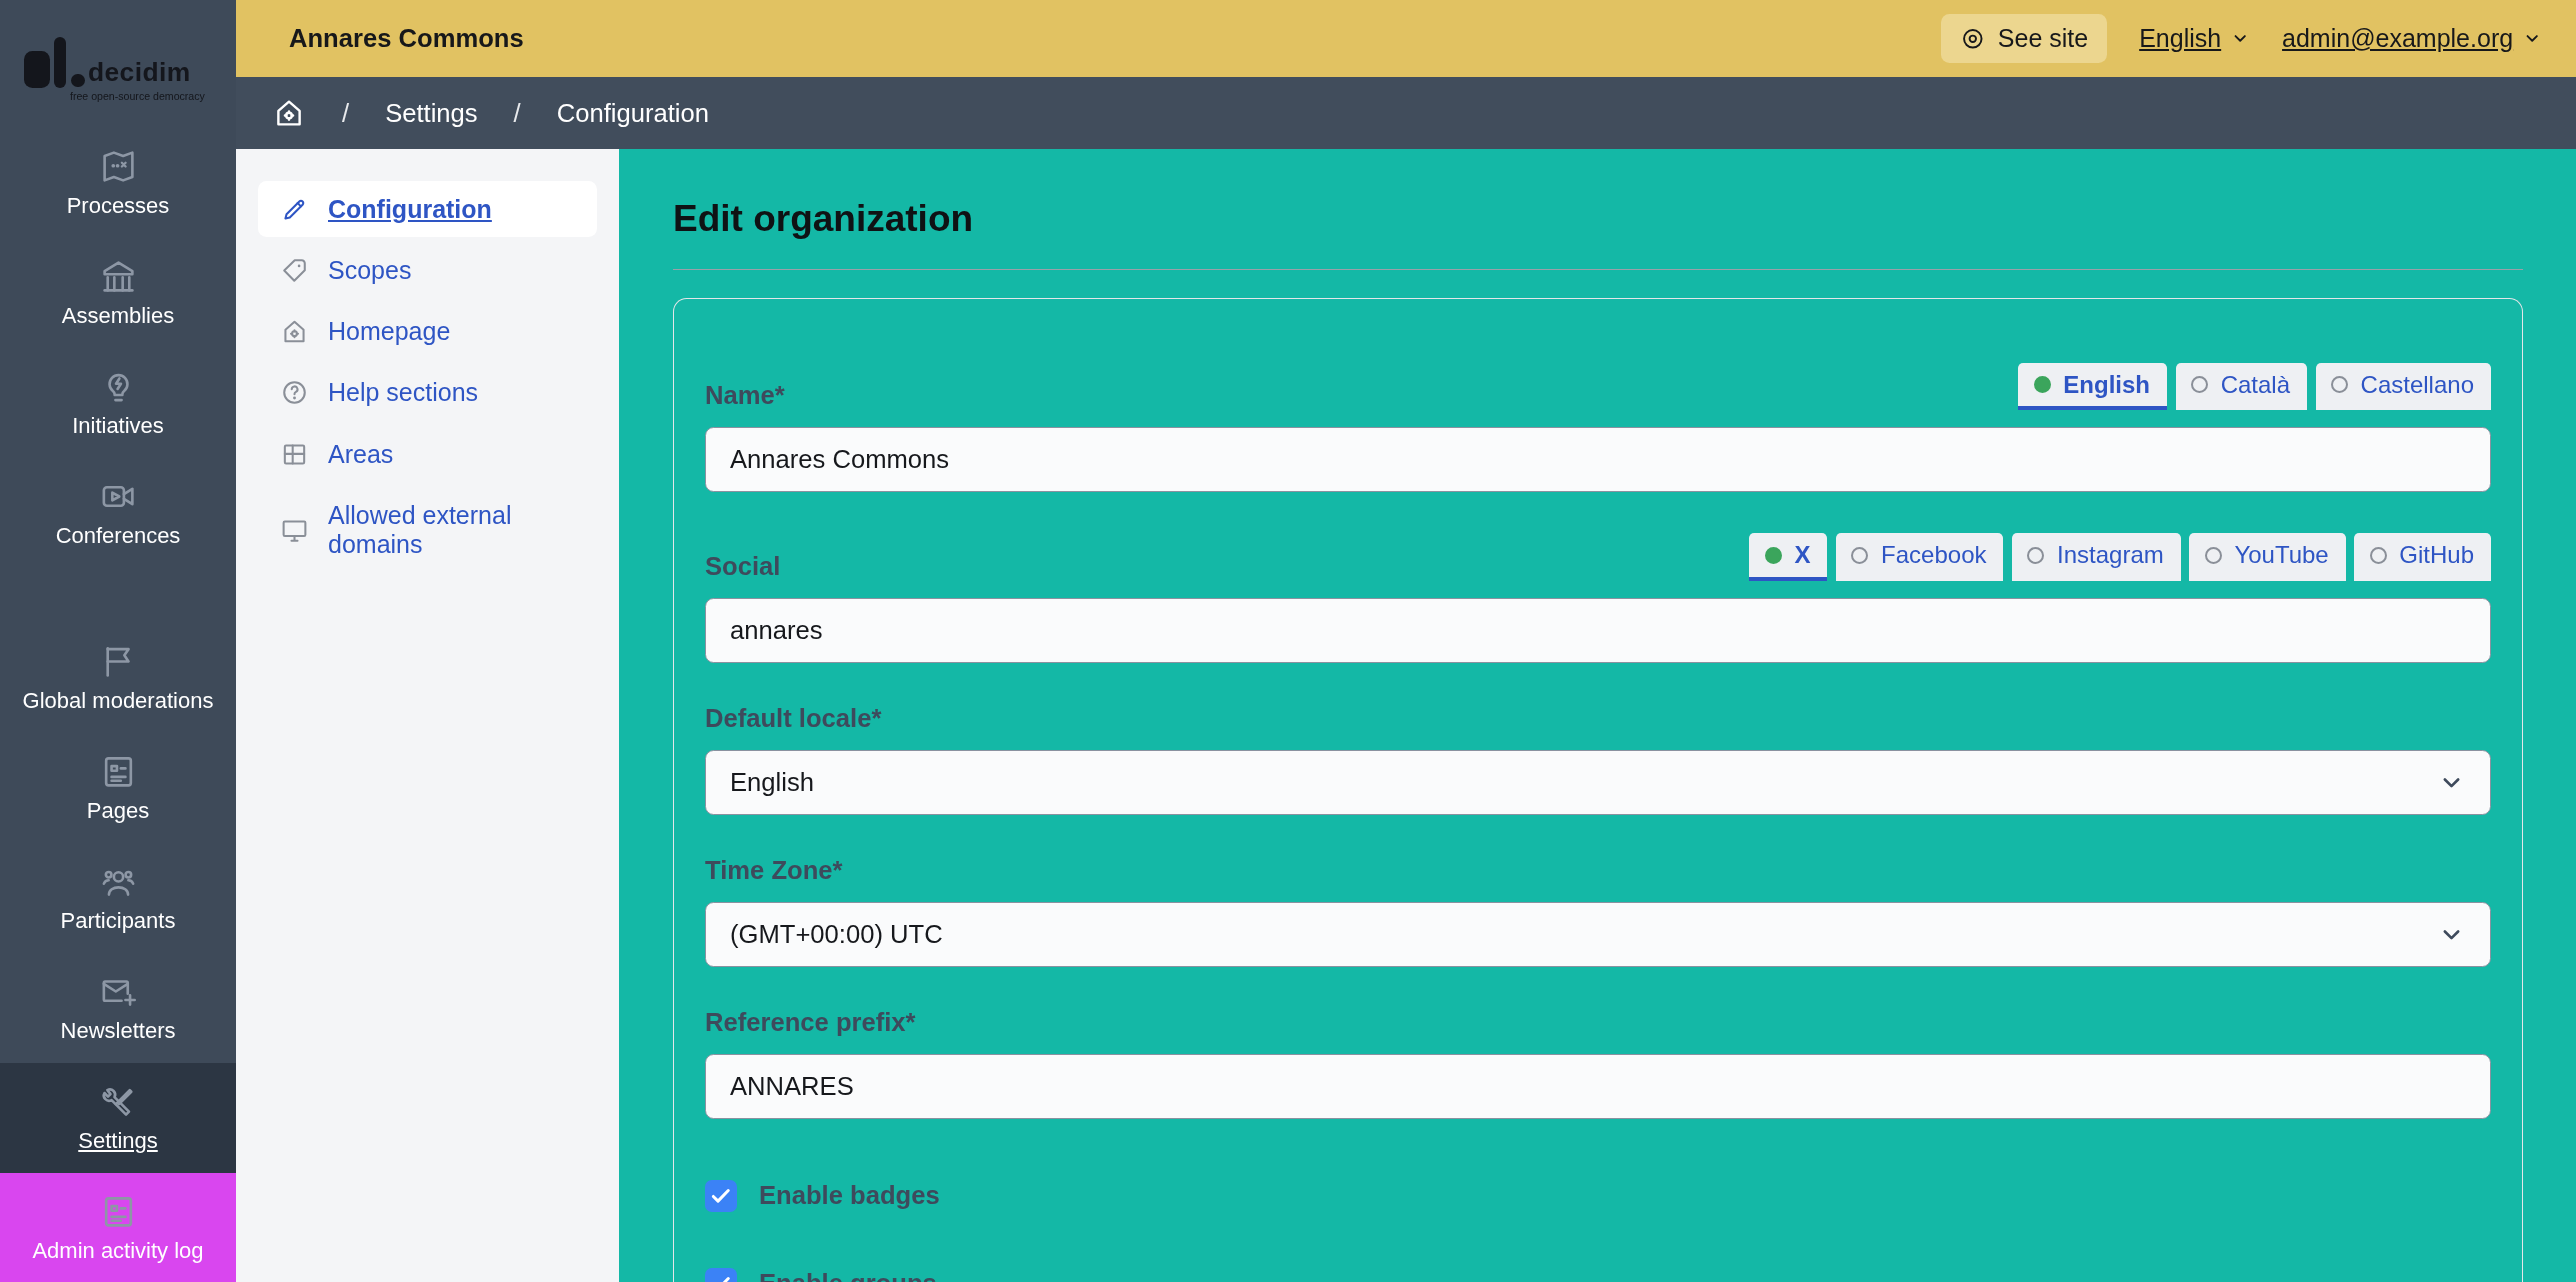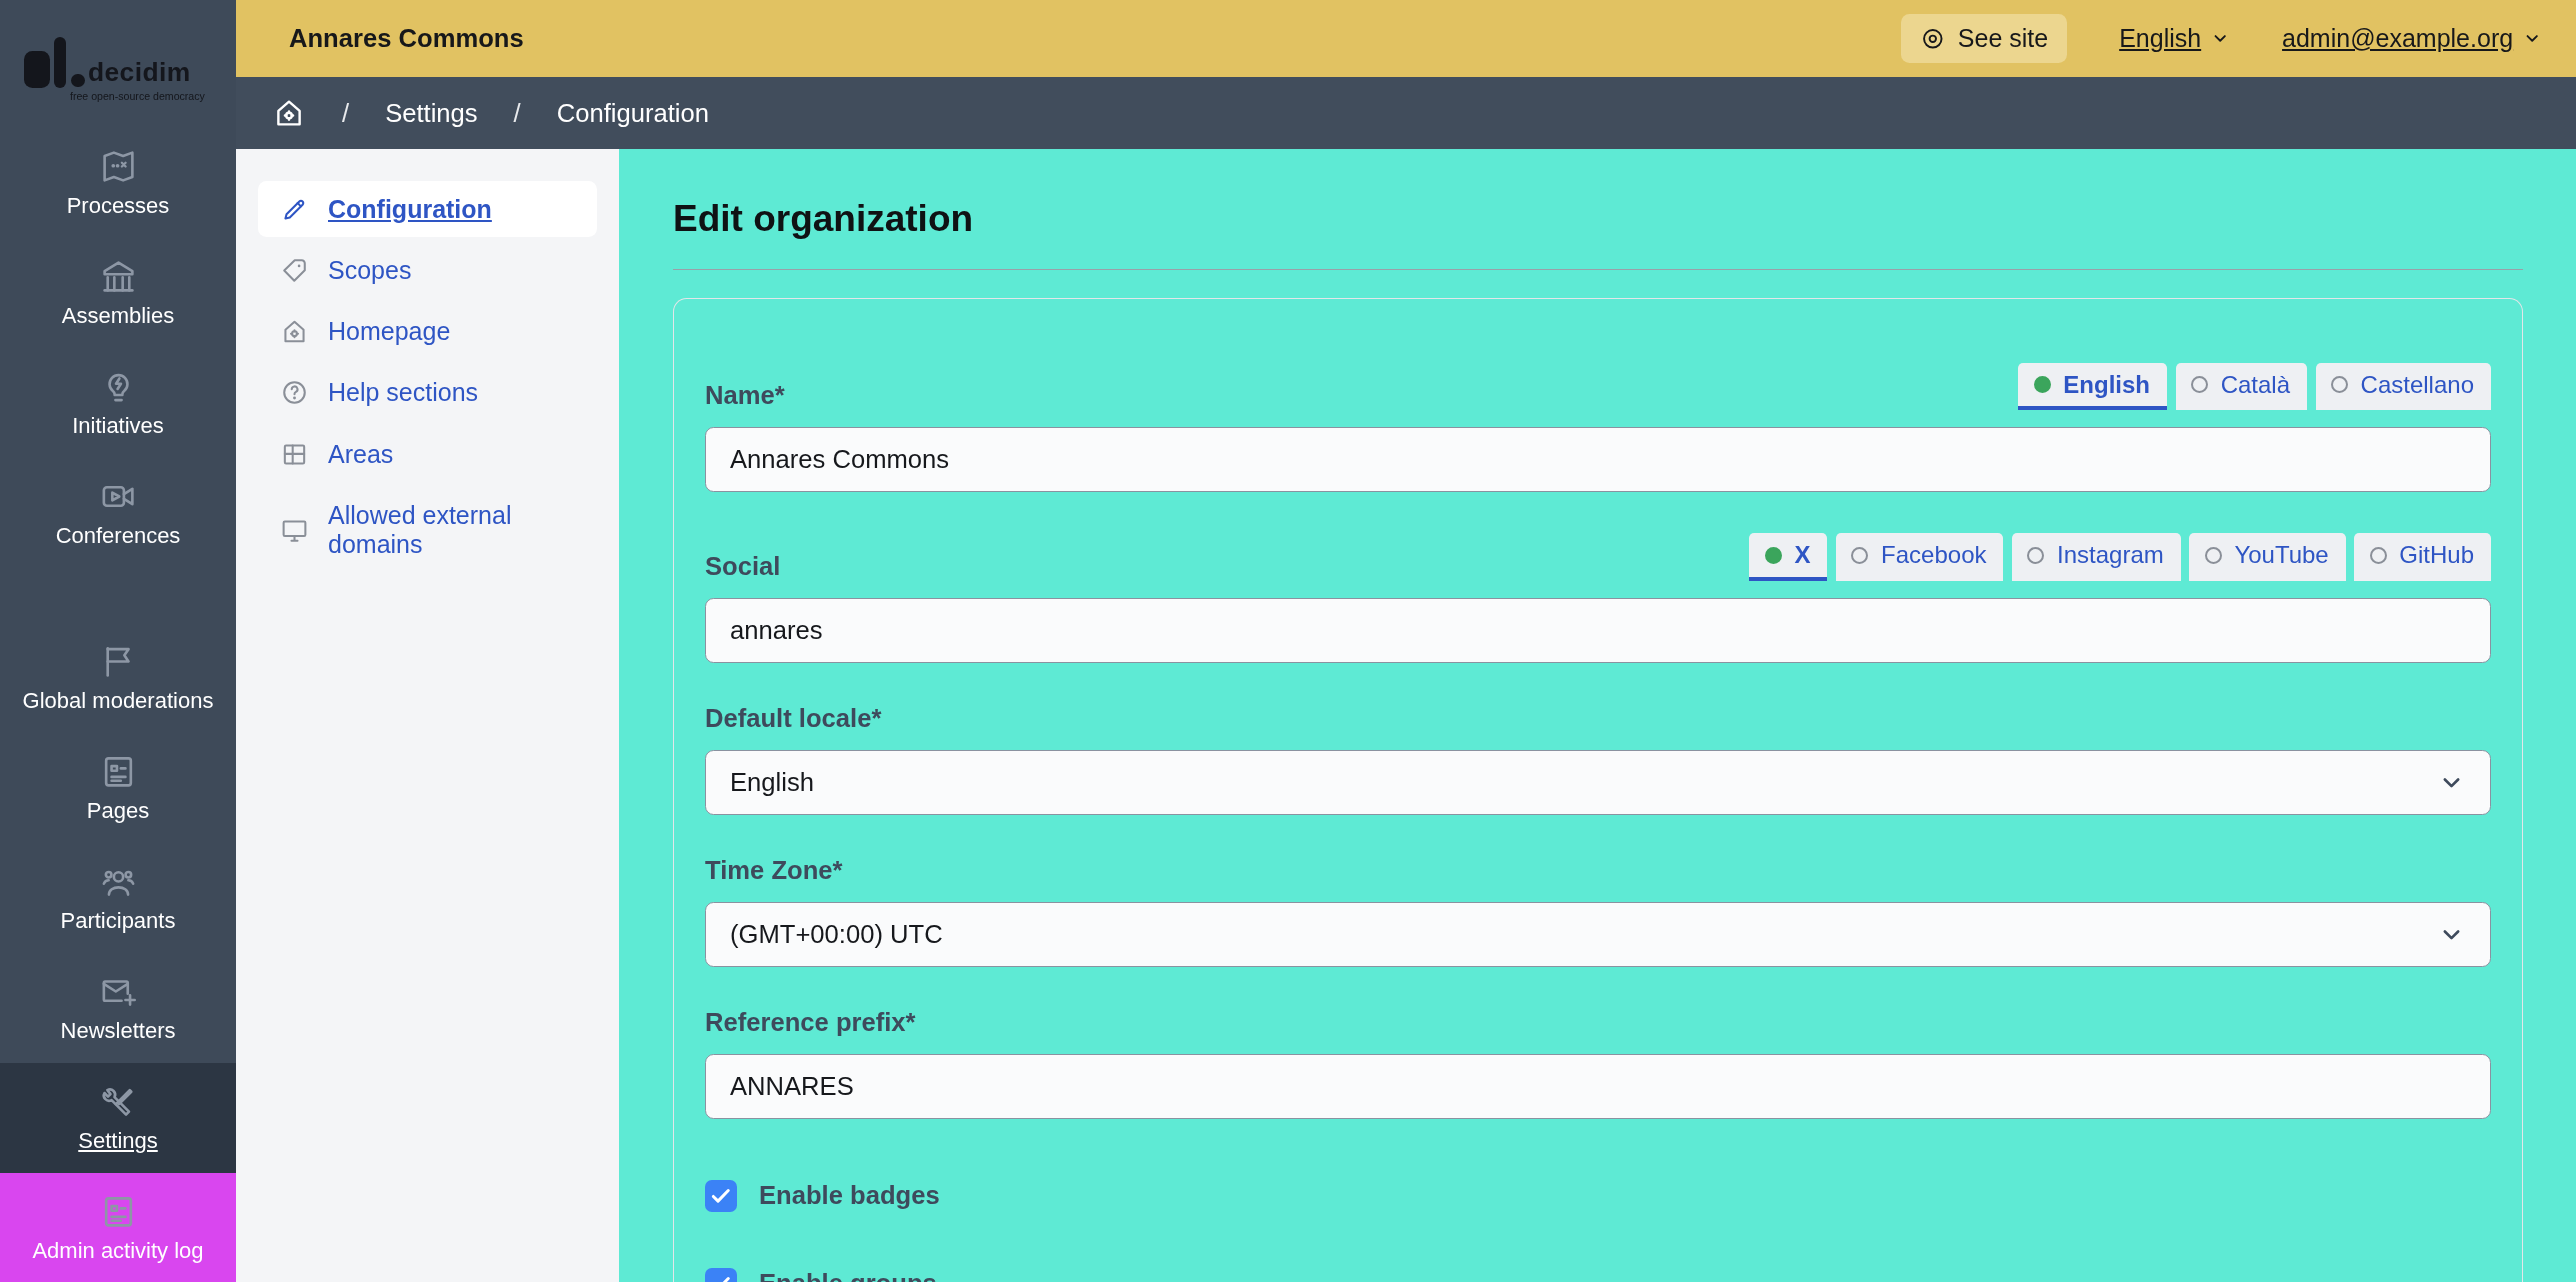--- a/index.html
+++ b/index.html
@@ -38,21 +38,21 @@
   .i svg { display:block; }
 
   
   .right { flex:1; display:flex; flex-direction:column; min-width:0; }
 
   .topbar {
     height:77px; background:#e1c262; display:flex; align-items:center;
     padding:0 34px 0 0; color:#17181a; flex-shrink:0;
   }
   .org-name { font-size:25.6px; font-weight:700; margin-left:53px; }
-  .topbar-right { margin-left:auto; display:flex; align-items:center; gap:52px; }
+  .topbar-right { margin-left:auto; display:flex; align-items:center; gap:32px; }
   .see-site {
     display:flex; align-items:center; gap:12px; background:#ecd68f;
     padding:10.2px 19px; border-radius:8.5px; font-size:25px; cursor:pointer;
   }
   .top-link {
     display:flex; align-items:center; gap:8.5px; font-size:25px;
     text-decoration:underline; cursor:pointer; color:#17181a;
   }
 
   .breadcrumb {
@@ -69,21 +69,21 @@
   .submenu-item {
     display:flex; align-items:center; gap:19px; padding:13.6px 22px;
     border-radius:8.5px; color:#2e55c4; font-size:25px; margin-bottom:5.1px; cursor:pointer;
   }
   .submenu-item .i { color:#8a8f98; }
   .submenu-item.active { background:#ffffff; font-weight:700; }
   .submenu-item.active .lbl { text-decoration:underline; }
   .submenu-item.active .i { color:#2e55c4; }
 
   
-  .main { flex:1; background:#5eead4; padding:0 53px 16px 54px; min-width:0; }
+  .main { flex:1; background:#14b8a6; padding:0 53px 16px 54px; min-width:0; }
   .page-title { font-size:37px; font-weight:700; color:#0f1214; margin:49px 0 0 0; }
   .title-rule { border:none; border-top:1.7px solid #9aa0a8; margin:29px 0 0 0; }
   .card {
     margin-top:28px; border:1.7px solid #e3e6e9; border-bottom:none;
     border-radius:13.6px 13.6px 0 0; padding:56px 31px 0 31px; height:1193px;
   }
 
   .field { margin-bottom:41px;margin-top:8px; }
   .field-head { display:flex; justify-content:space-between; align-items:flex-end; margin-bottom:17px; }
   .flabel { font-size:25.6px; font-weight:700; color:#3e4a5c; }

